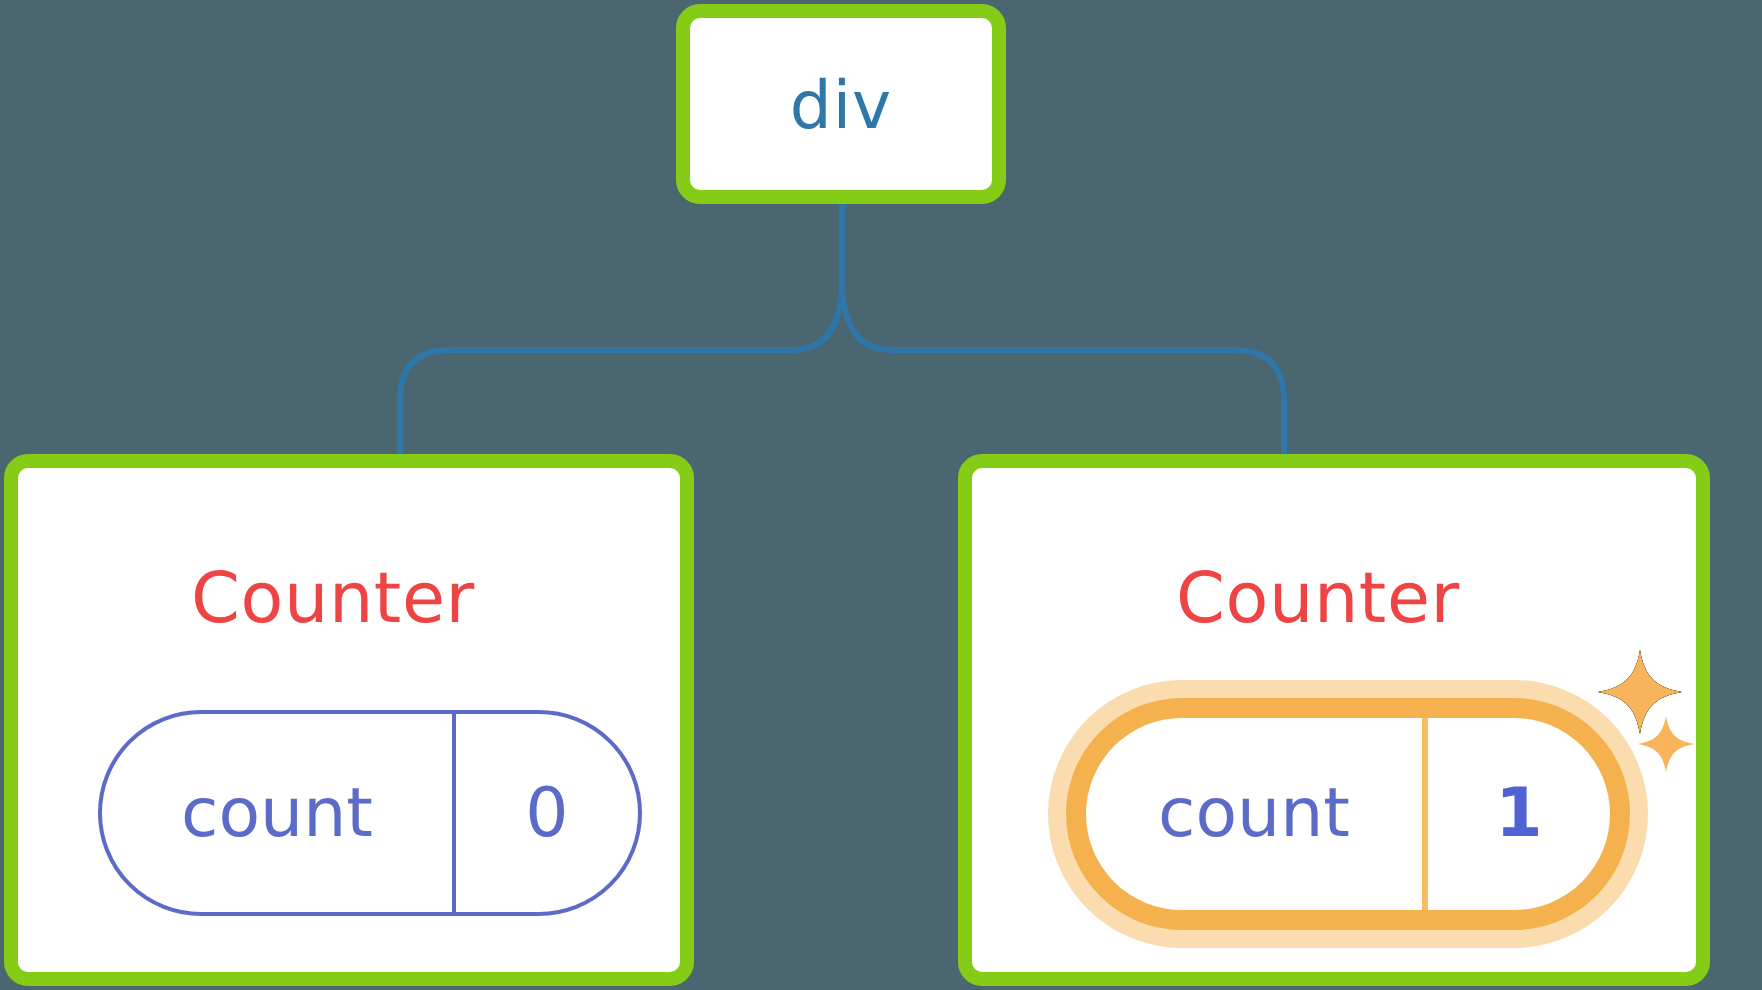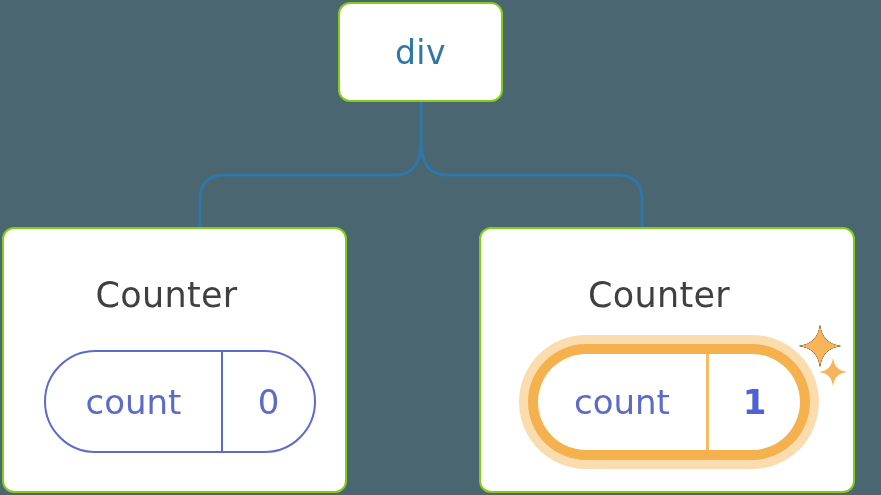--- a/index.html
+++ b/index.html
@@ -24,21 +24,21 @@
     width: 881px;
     height: 495px;
     z-index: 1;
   }
 
   
   .node-card {
     position: absolute;
     box-sizing: border-box;
     background: #ffffff;
-    border: 2px solid #84cc16;
+    border: 7px solid #84cc16;
     border-radius: 12px;
     z-index: 2;
   }
 
   #node-div {
     left: 338px;
     top: 2px;
     width: 165px;
     height: 100px;
     display: flex;
@@ -63,21 +63,21 @@
     width: 376px;
     height: 266px;
   }
 
   .node-title {
     position: absolute;
     left: 0;
     right: 16px;
     top: 46px;
     text-align: center;
-    color: #404040;
+    color: #ef4444;
     font-size: 35px;
     letter-spacing: 0.3px;
   }
 
   
   .pill {
     position: absolute;
     box-sizing: border-box;
     display: flex;
     align-items: stretch;

